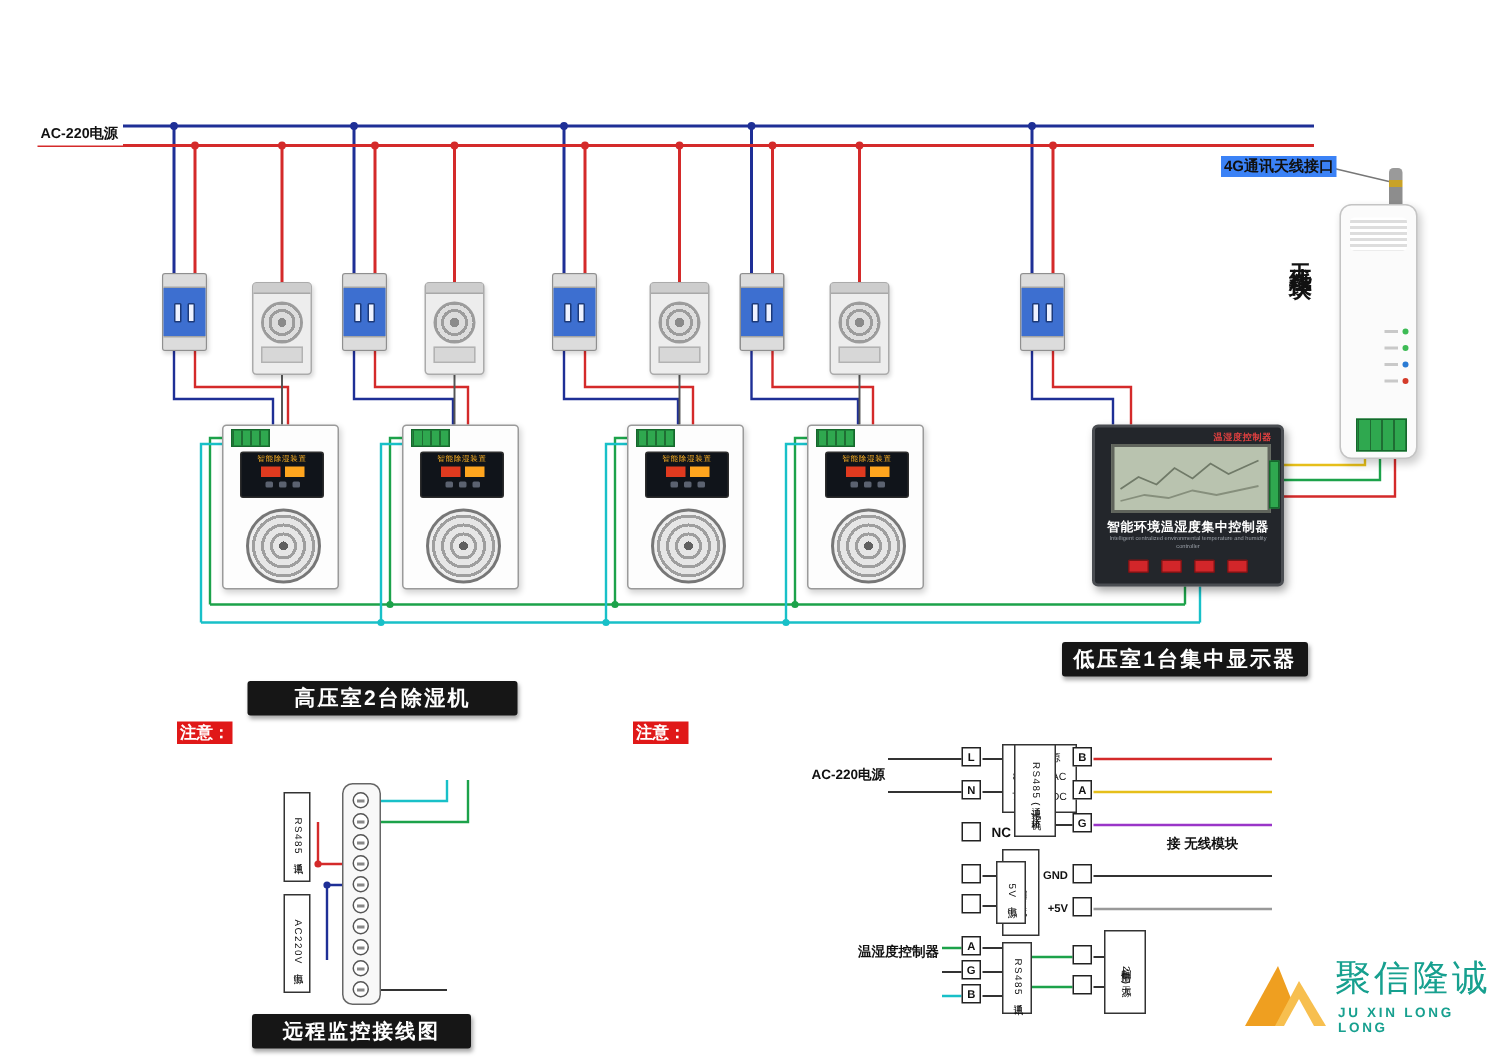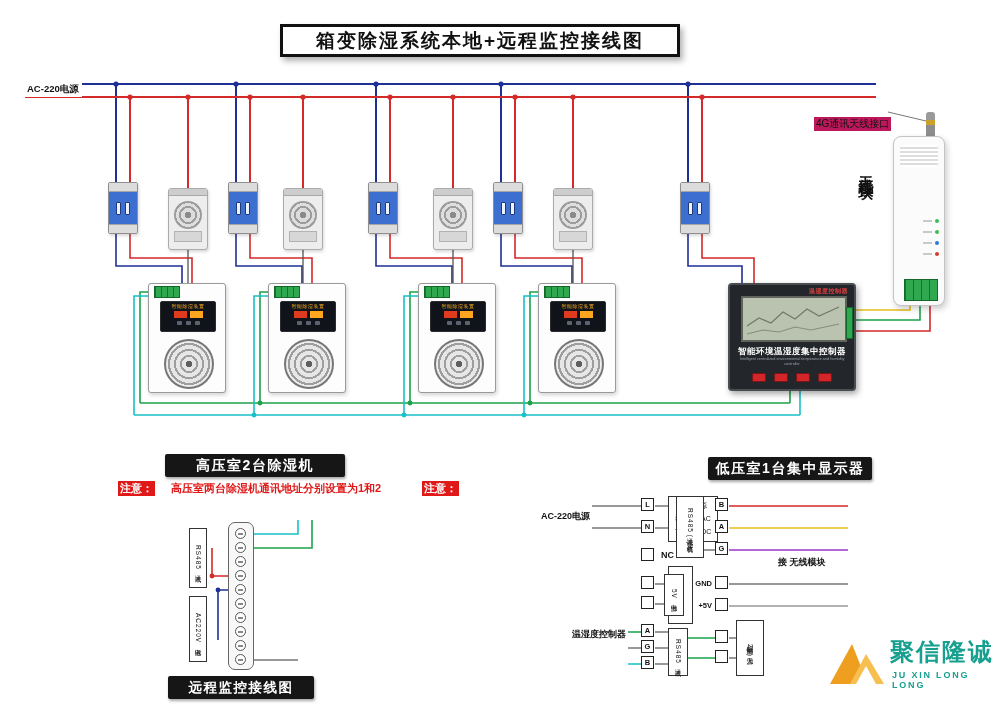--- a/index.html
+++ b/index.html
@@ -65,21 +65,21 @@
   .mod-ridges{position:absolute;top:8px;left:6px;right:6px;height:22px;
     background:repeating-linear-gradient(#fff 0 2px,#ddd 2px 4px);border-radius:3px}
   .mod-leds{position:absolute;right:5px;top:82px;display:flex;flex-direction:column;gap:7px}
   .lrow{display:flex;align-items:center;gap:3px}
   .tick{width:9px;height:2px;background:#c9c9c9}
   .led{width:4px;height:4px;border-radius:50%}
   .led.g{background:#3dbb55}.led.b{background:#2a7bd4}.led.r{background:#d43b2a}
   .mod-term{position:absolute;left:10px;top:142px;width:34px;height:22px;background:#2fa84f;border:1px solid #15682c;
     background-image:repeating-linear-gradient(90deg,rgba(0,0,0,.35) 0 1px,transparent 1px 8px)}
   .mod-label{position:absolute;left:856px;top:164px;writing-mode:vertical-rl;font-size:15px;font-weight:bold;letter-spacing:3px}
-  .ant-label{position:absolute;left:814px;top:117px;font-size:10px;font-weight:normal;background:#be185d;padding:0 2px}
+  .ant-label{position:absolute;left:814px;top:104px;font-size:10px;font-weight:bold;background:#3b82f6;padding:0 2px}
 
   
   .blackbox{position:absolute;background:#161616;color:#fff;display:flex;align-items:center;justify-content:center;
     font-weight:bold;font-size:14px;letter-spacing:1.5px;border-radius:2px;box-shadow:1px 2px 3px rgba(0,0,0,.35)}
   .note{position:absolute;font-size:11px;font-weight:bold;color:#e01818;display:flex;align-items:center;white-space:nowrap}
   .note .tag{background:#e01818;color:#fff;padding:0 2px;margin-right:16px}
 
   
   .strip{position:absolute;left:228px;top:522px;width:26px;height:148px;background:#f8f8f8;border:1.5px solid #666;border-radius:7px}
   .circ{position:absolute;width:11px;height:11px;border:1.4px solid #555;border-radius:50%;background:#fff}
@@ -88,21 +88,21 @@
     justify-content:center;font-size:7.5px;font-weight:bold}
   .vbox{position:absolute;background:#fff;border:1.2px solid #333;writing-mode:vertical-rl;text-orientation:mixed;
     font-size:6.5px;display:flex;align-items:center;justify-content:center;letter-spacing:1px;line-height:1.5;text-align:center}
   .wbox{position:absolute;left:668px;top:496px;width:50px;height:46px;background:#fff;border:1.2px solid #333;
     font-size:7px;text-align:center;padding-top:2px}
   .wbox span{display:block;line-height:13px;white-space:nowrap}
   .lbl{position:absolute;font-size:9px;font-weight:bold;white-space:nowrap}
   .lbl.r{text-align:right}
 
   
-  .logo-cn{position:absolute;left:890px;top:636px;font-size:24px;font-weight:bold;color:#17a08f;letter-spacing:2px}
+  .logo-cn{position:absolute;left:890px;top:636px;font-size:24px;font-weight:normal;color:#17a08f;letter-spacing:2px}
   .logo-en{position:absolute;left:892px;top:670px;font-size:9px;font-weight:bold;color:#17a08f;letter-spacing:1.8px}
 </style>
 </head>
 <body>
 
 <div id="stage">
 
   <svg id="wires" width="1000" height="707">
 
     <g stroke="#1e2f96" stroke-width="2" fill="none">
@@ -176,21 +176,20 @@
         <circle cx="410" cy="403" r="2.4"></circle>
         <circle cx="530" cy="403" r="2.4"></circle>
       </g>
     <g fill="#18c0c8">
         <circle cx="254" cy="415" r="2.4"></circle>
         <circle cx="404" cy="415" r="2.4"></circle>
         <circle cx="524" cy="415" r="2.4"></circle>
       </g>
   </svg>
 
-  <div class="title-box">箱变除湿系统本地+远程监控接线图</div>
   <div class="ac-label">AC-220电源</div>
 
   <div class="breaker" style="left:108px;top:182px">
       <div class="brk-t"></div>
       <div class="brk-m">
         <i></i>
         <i></i>
       </div>
       <div class="brk-b"></div>
     </div>
@@ -352,24 +351,23 @@
           <span class="tick"></span>
           <span class="led r"></span>
         </div>
     </div>
     <div class="mod-term"></div>
   </div>
   <div class="mod-label">无线模块</div>
   <div class="ant-label">4G通讯天线接口</div>
 
   <div class="blackbox" style="left:165px;top:454px;width:180px;height:23px">高压室2台除湿机</div>
-  <div class="blackbox" style="left:708px;top:457px;width:164px;height:23px">低压室1台集中显示器</div>
+  <div class="blackbox" style="left:708px;top:428px;width:164px;height:23px">低压室1台集中显示器</div>
   <div class="note" style="left:118px;top:481px">
       <span class="tag">注意：</span>
-      <span>高压室两台除湿机通讯地址分别设置为1和2</span>
     </div>
   <div class="note" style="left:422px;top:481px">
       <span class="tag">注意：</span>
     </div>
 
   <div class="strip"></div>
   <div class="circ" style="left:235px;top:528px"></div>
   <div class="circ" style="left:235px;top:542px"></div>
   <div class="circ" style="left:235px;top:556px"></div>
   <div class="circ" style="left:235px;top:570px"></div>

